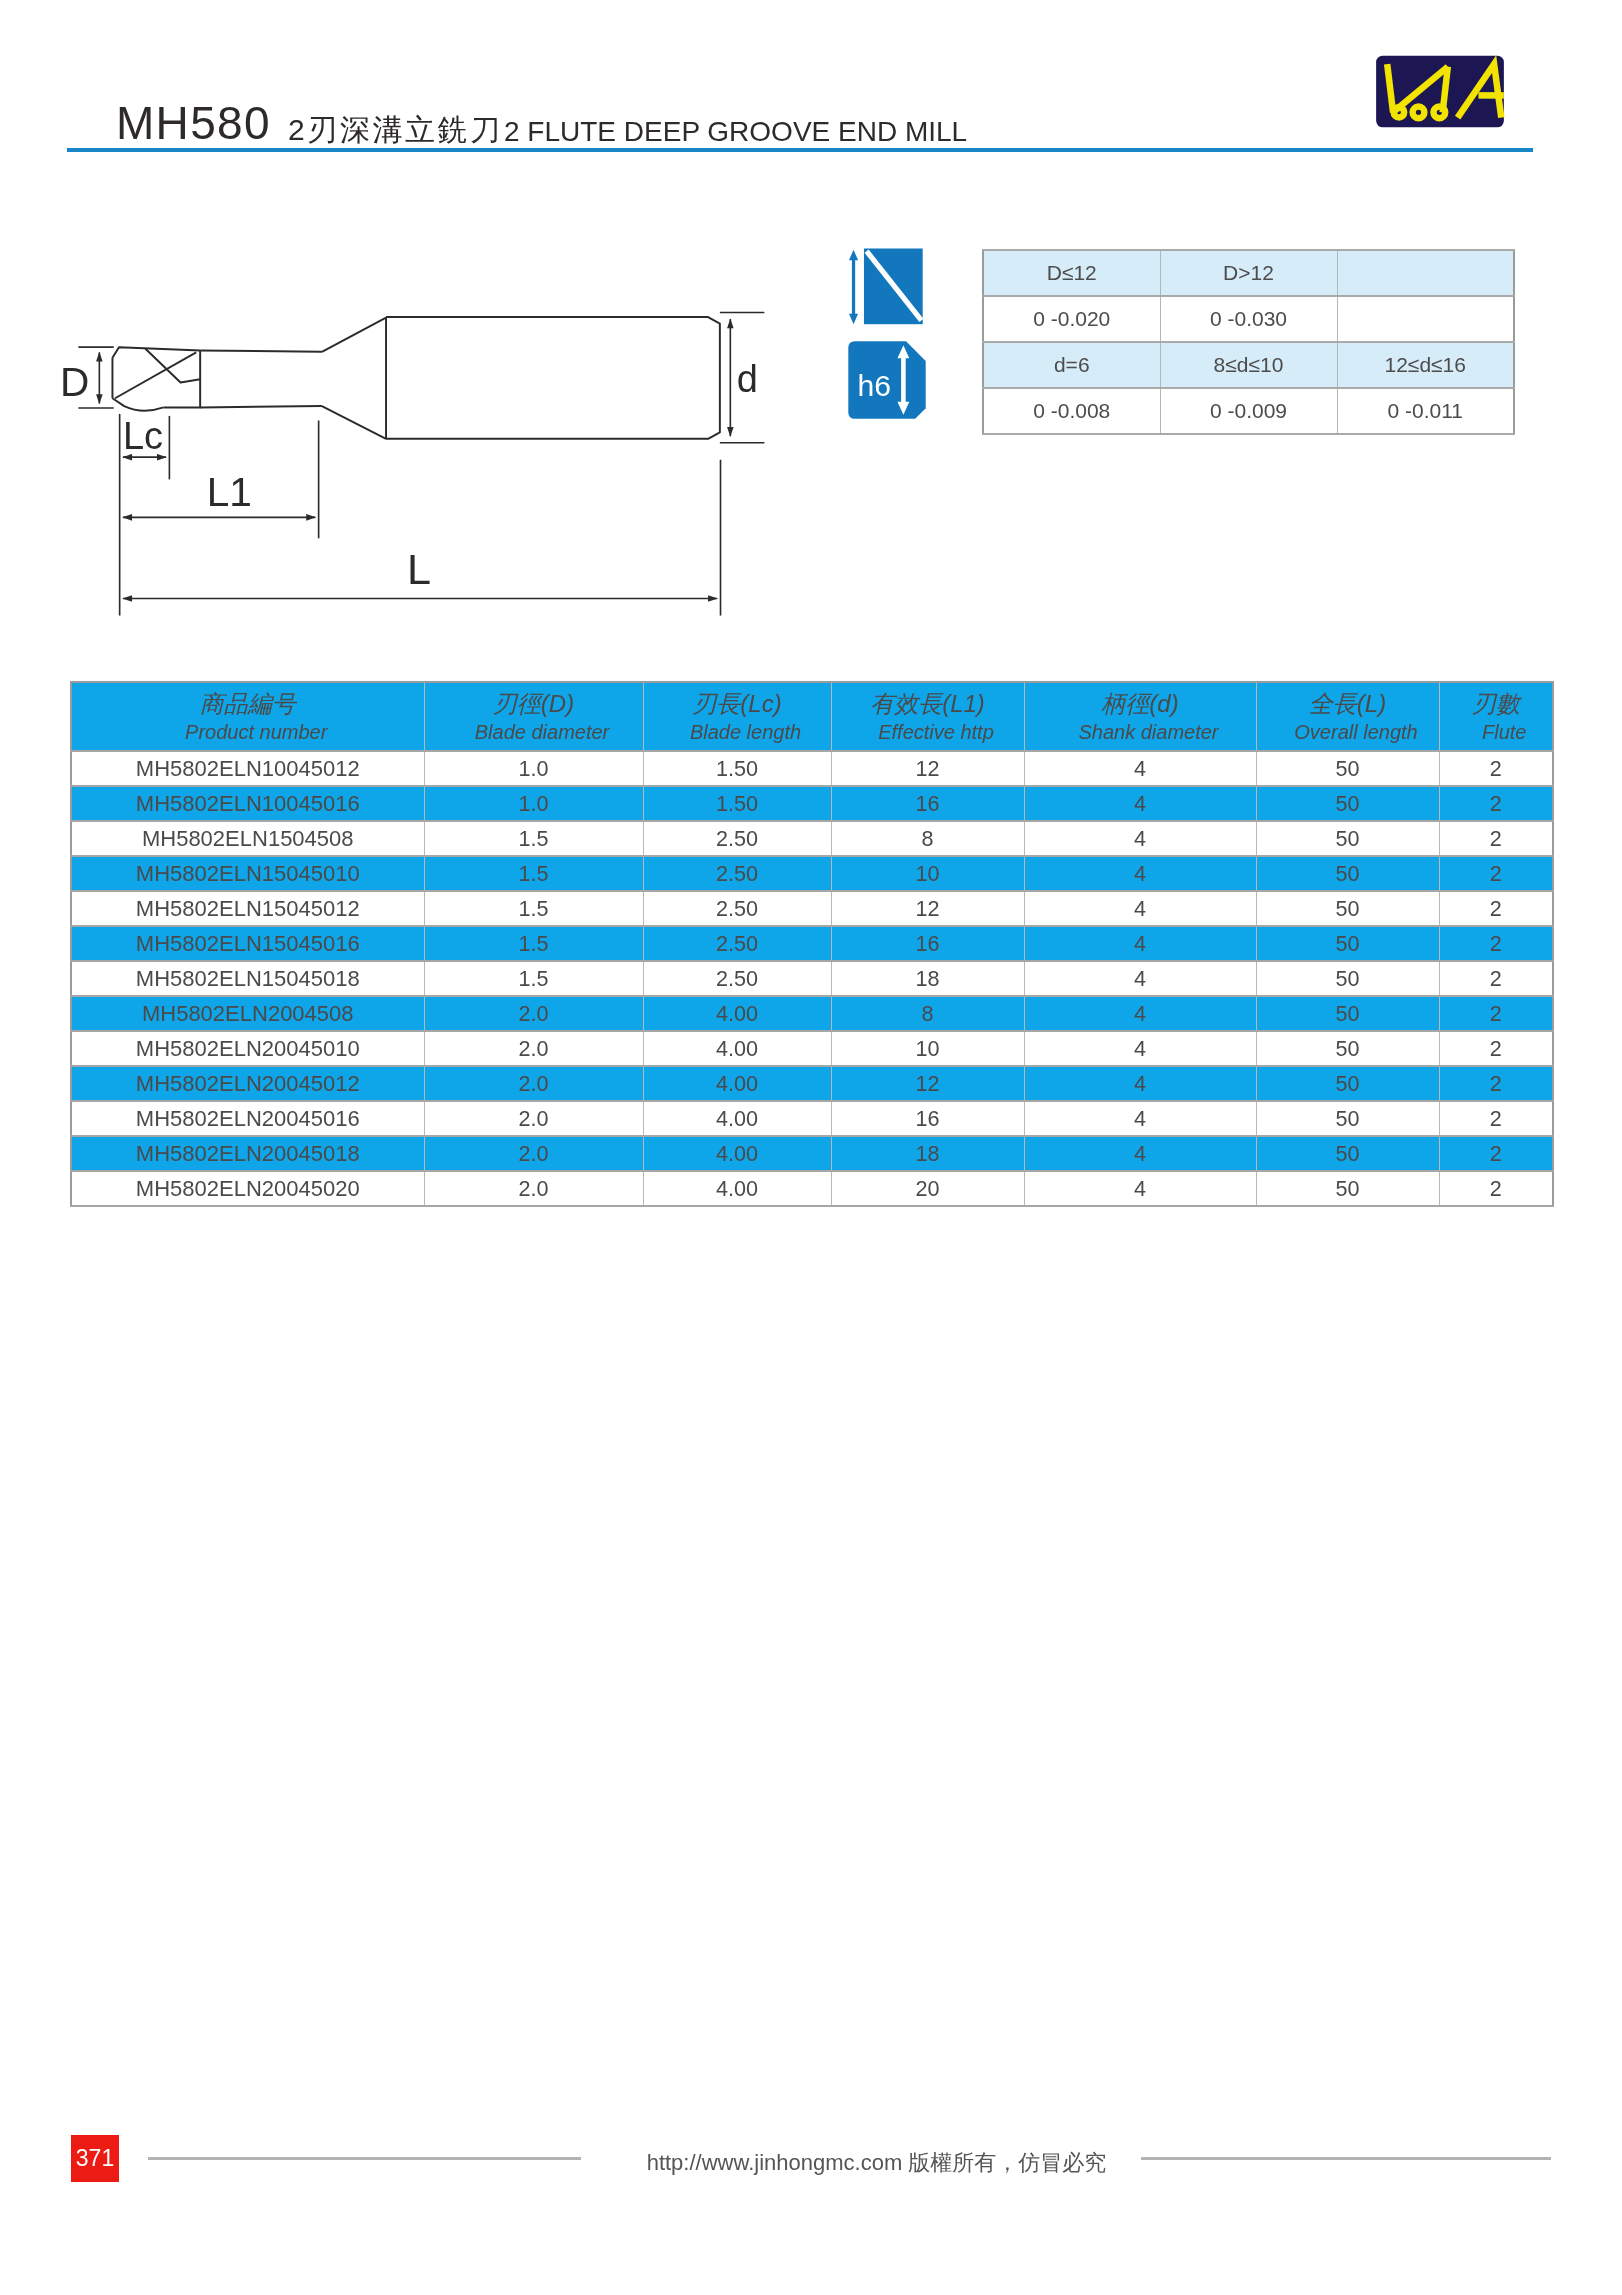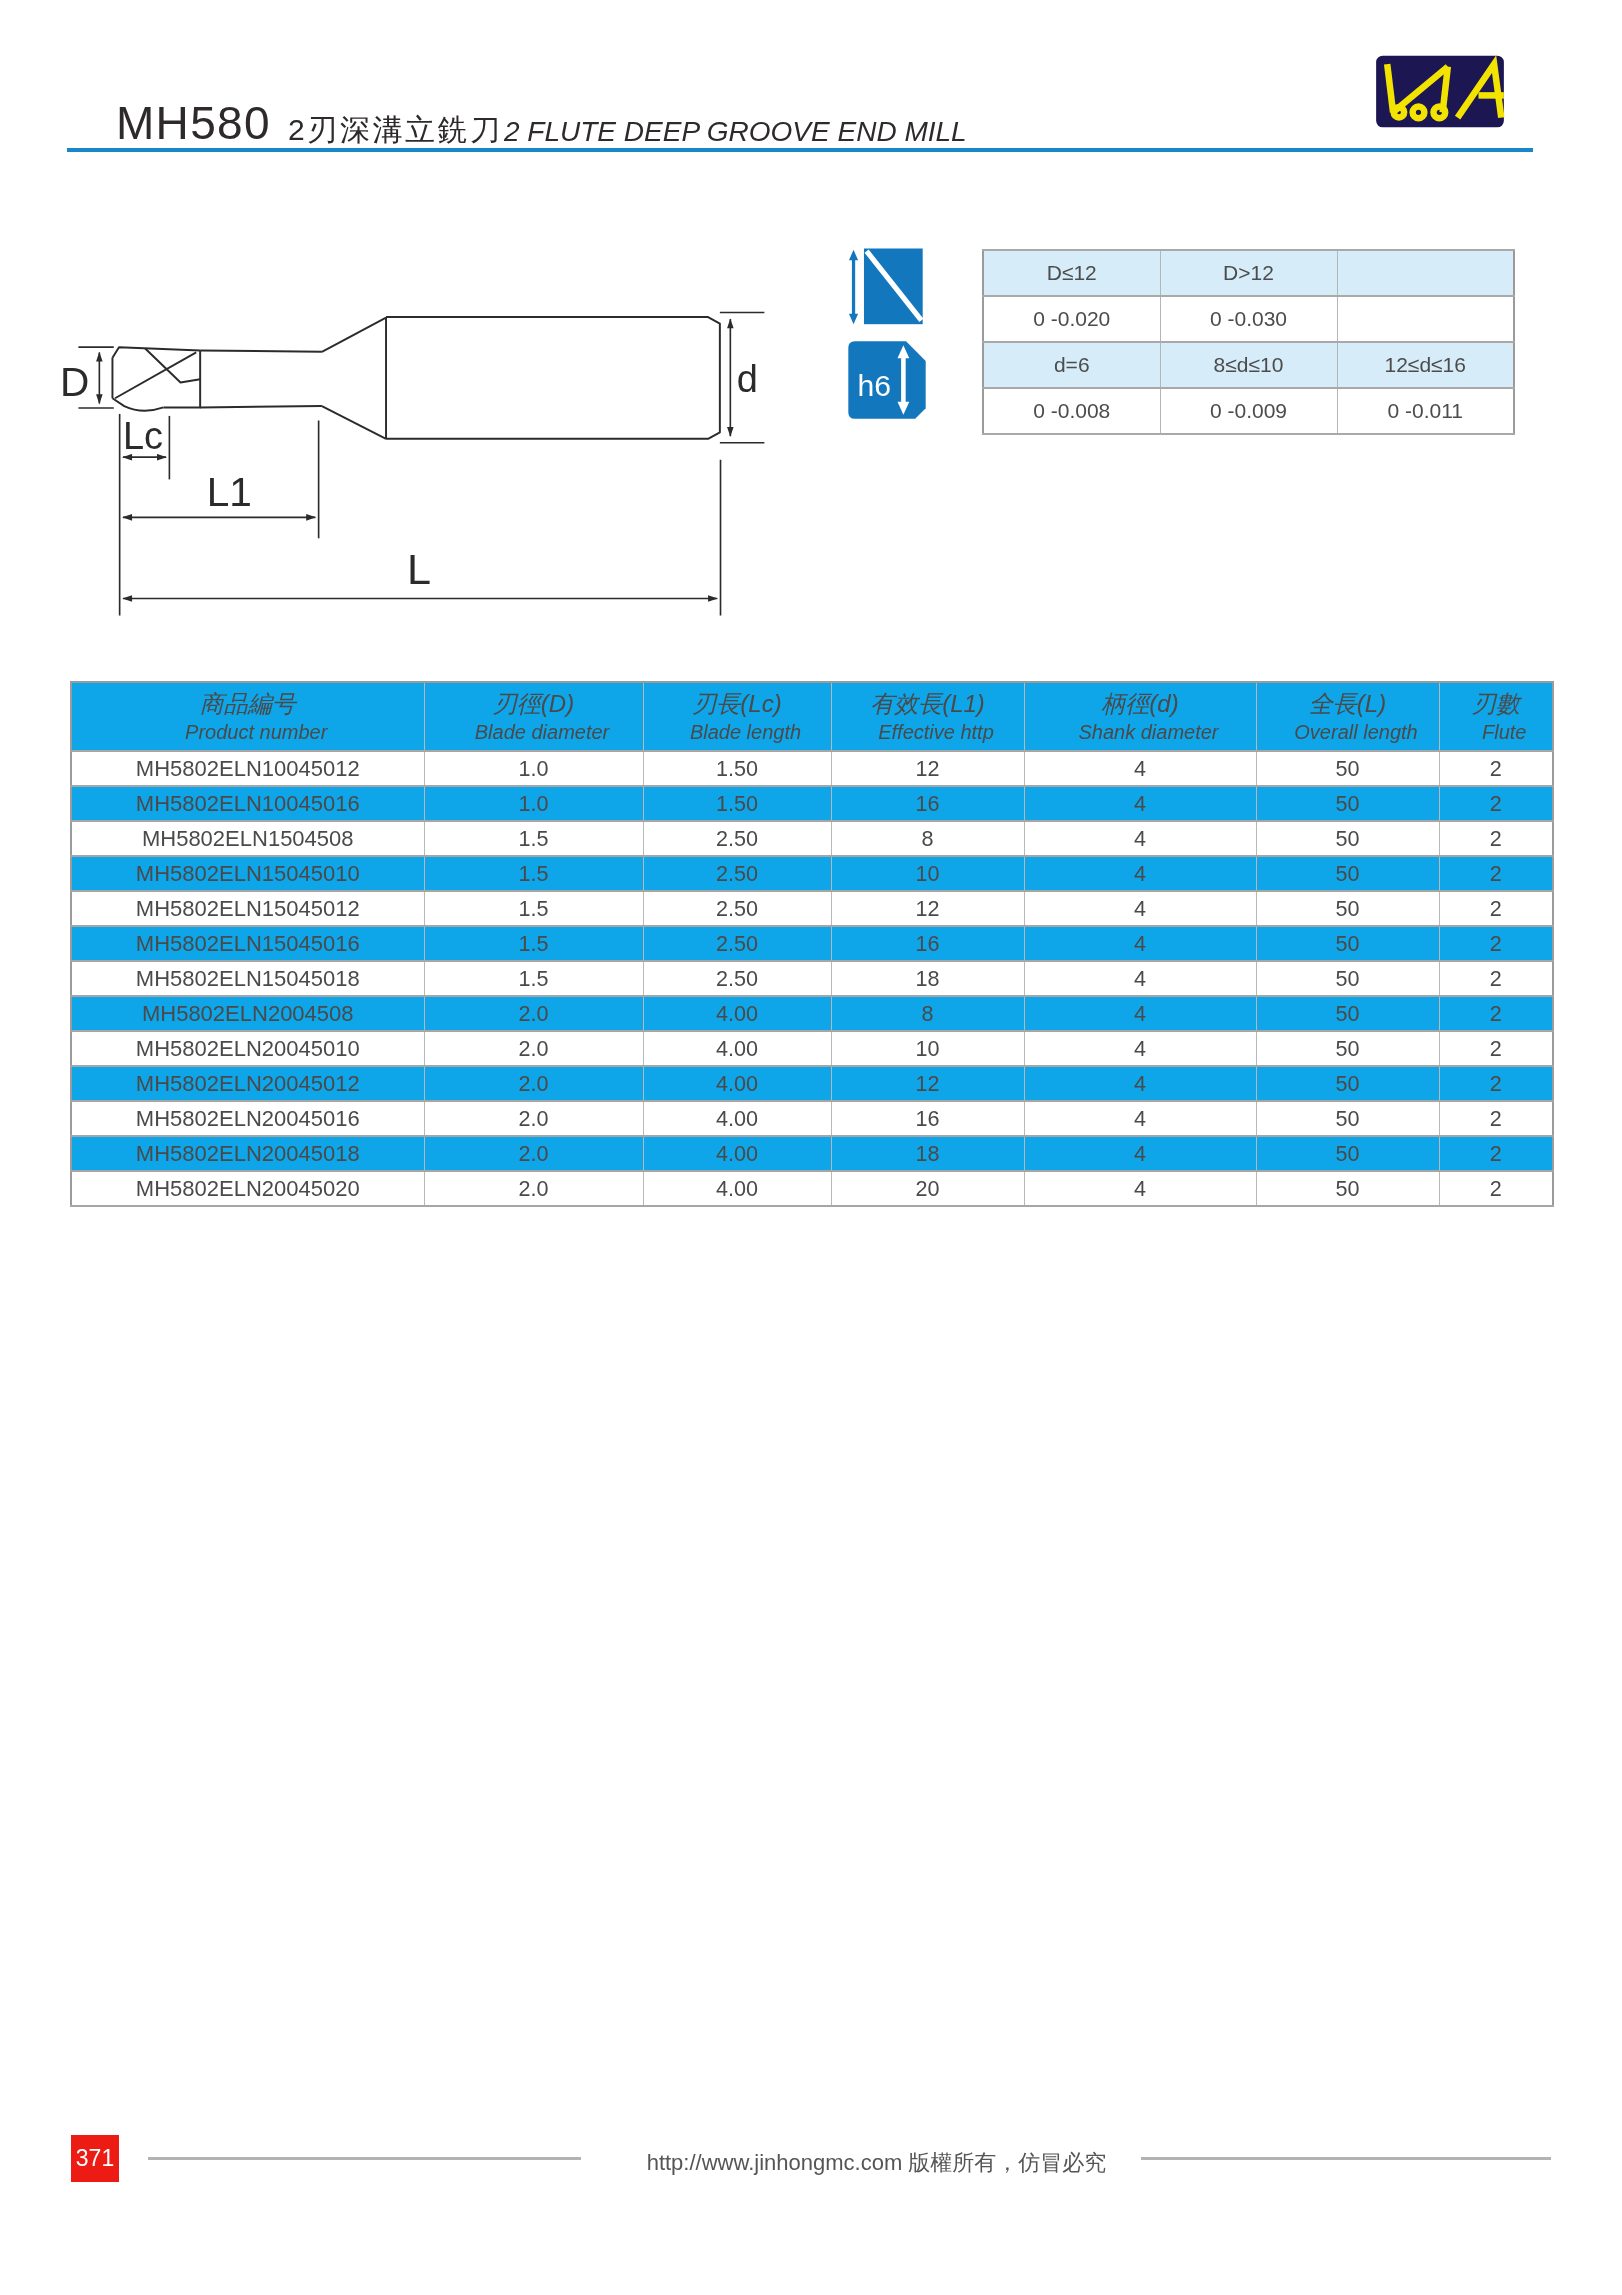--- a/index.html
+++ b/index.html
@@ -3,21 +3,21 @@
 <meta charset="utf-8">
 <style>
   html,body{margin:0;padding:0;background:#e8e8e8;}
   .page{
     position:relative;width:1622px;height:2295px;background:#ffffff;
     font-family:"Liberation Sans", sans-serif;color:#4c4c4c;overflow:hidden;margin:0 auto;
   }
   
   .model{position:absolute;left:116px;top:96px;font-size:46px;color:#2e2a2b;letter-spacing:1.3px;}
   .sub-zh{position:absolute;left:288px;top:110px;font-size:30px;color:#2e2a2b;letter-spacing:2.6px;}
-  .sub-en{position:absolute;left:504px;top:116px;font-size:28px;color:#2e2a2b;letter-spacing:0px;font-style:italic;}
+  .sub-en{position:absolute;left:504px;top:116px;font-size:28px;color:#2e2a2b;letter-spacing:0px;}
   .title-rule{position:absolute;left:67px;top:148px;width:1466px;height:3.9px;background:#1787c8;}
   .logo{position:absolute;left:1375px;top:55px;width:130px;height:73px;}
   
   .diagram{position:absolute;left:39px;top:249px;width:753px;height:432px;}
   .diagram text{fill:#2b2b2b;font-family:"Liberation Sans",sans-serif;}
   
   .icon-d{position:absolute;left:847px;top:247px;width:77px;height:80px;}
   .icon-h6{position:absolute;left:847px;top:340px;width:80px;height:80px;}
   
   .tol-table{

